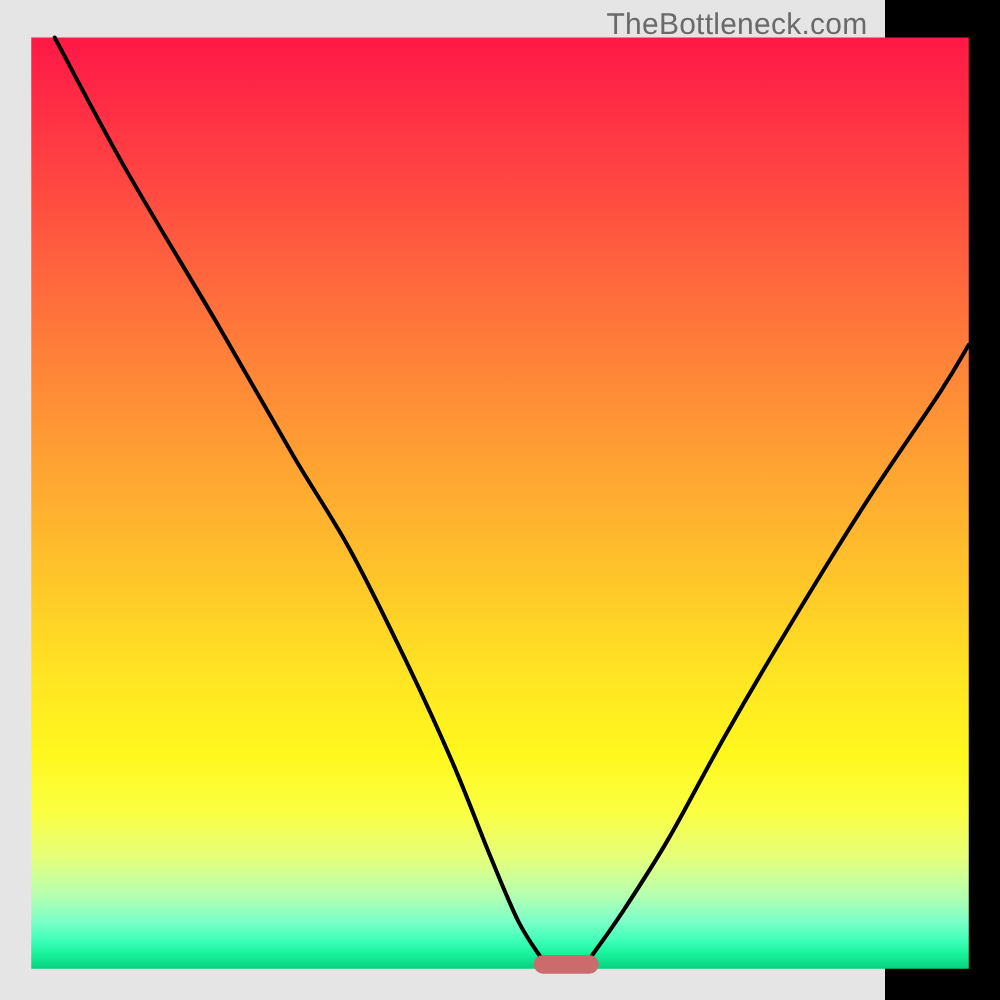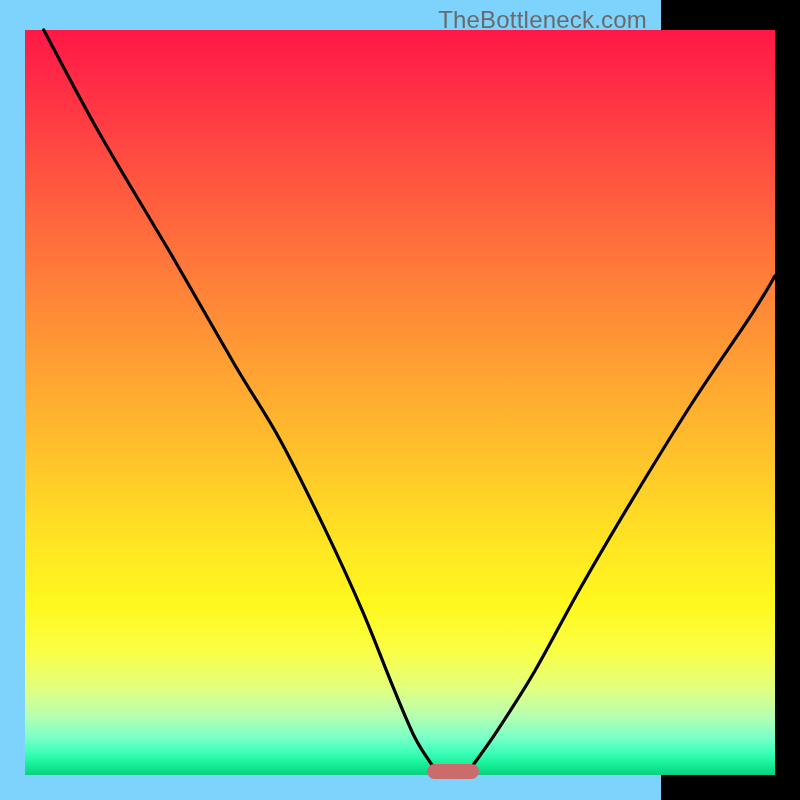--- a/index.html
+++ b/index.html
@@ -10,21 +10,22 @@
     background: #000;
     overflow: hidden;
     font-family: Arial, Helvetica, sans-serif;
   }
   .frame {
     position: absolute;
     left: 0;
     top: 0;
     width: 661px;
     height: 800px;
-    background: #7dd3fc;
+    background: #e5e5e5;
+    padding-left: 47px;
   }
   .watermark {
     position: absolute;
     top: 6px;
     right: 14px;
     color: #6a6a6a;
     font-size: 24px;
     font-weight: 400;
     letter-spacing: 0.2px;
     user-select: none;

